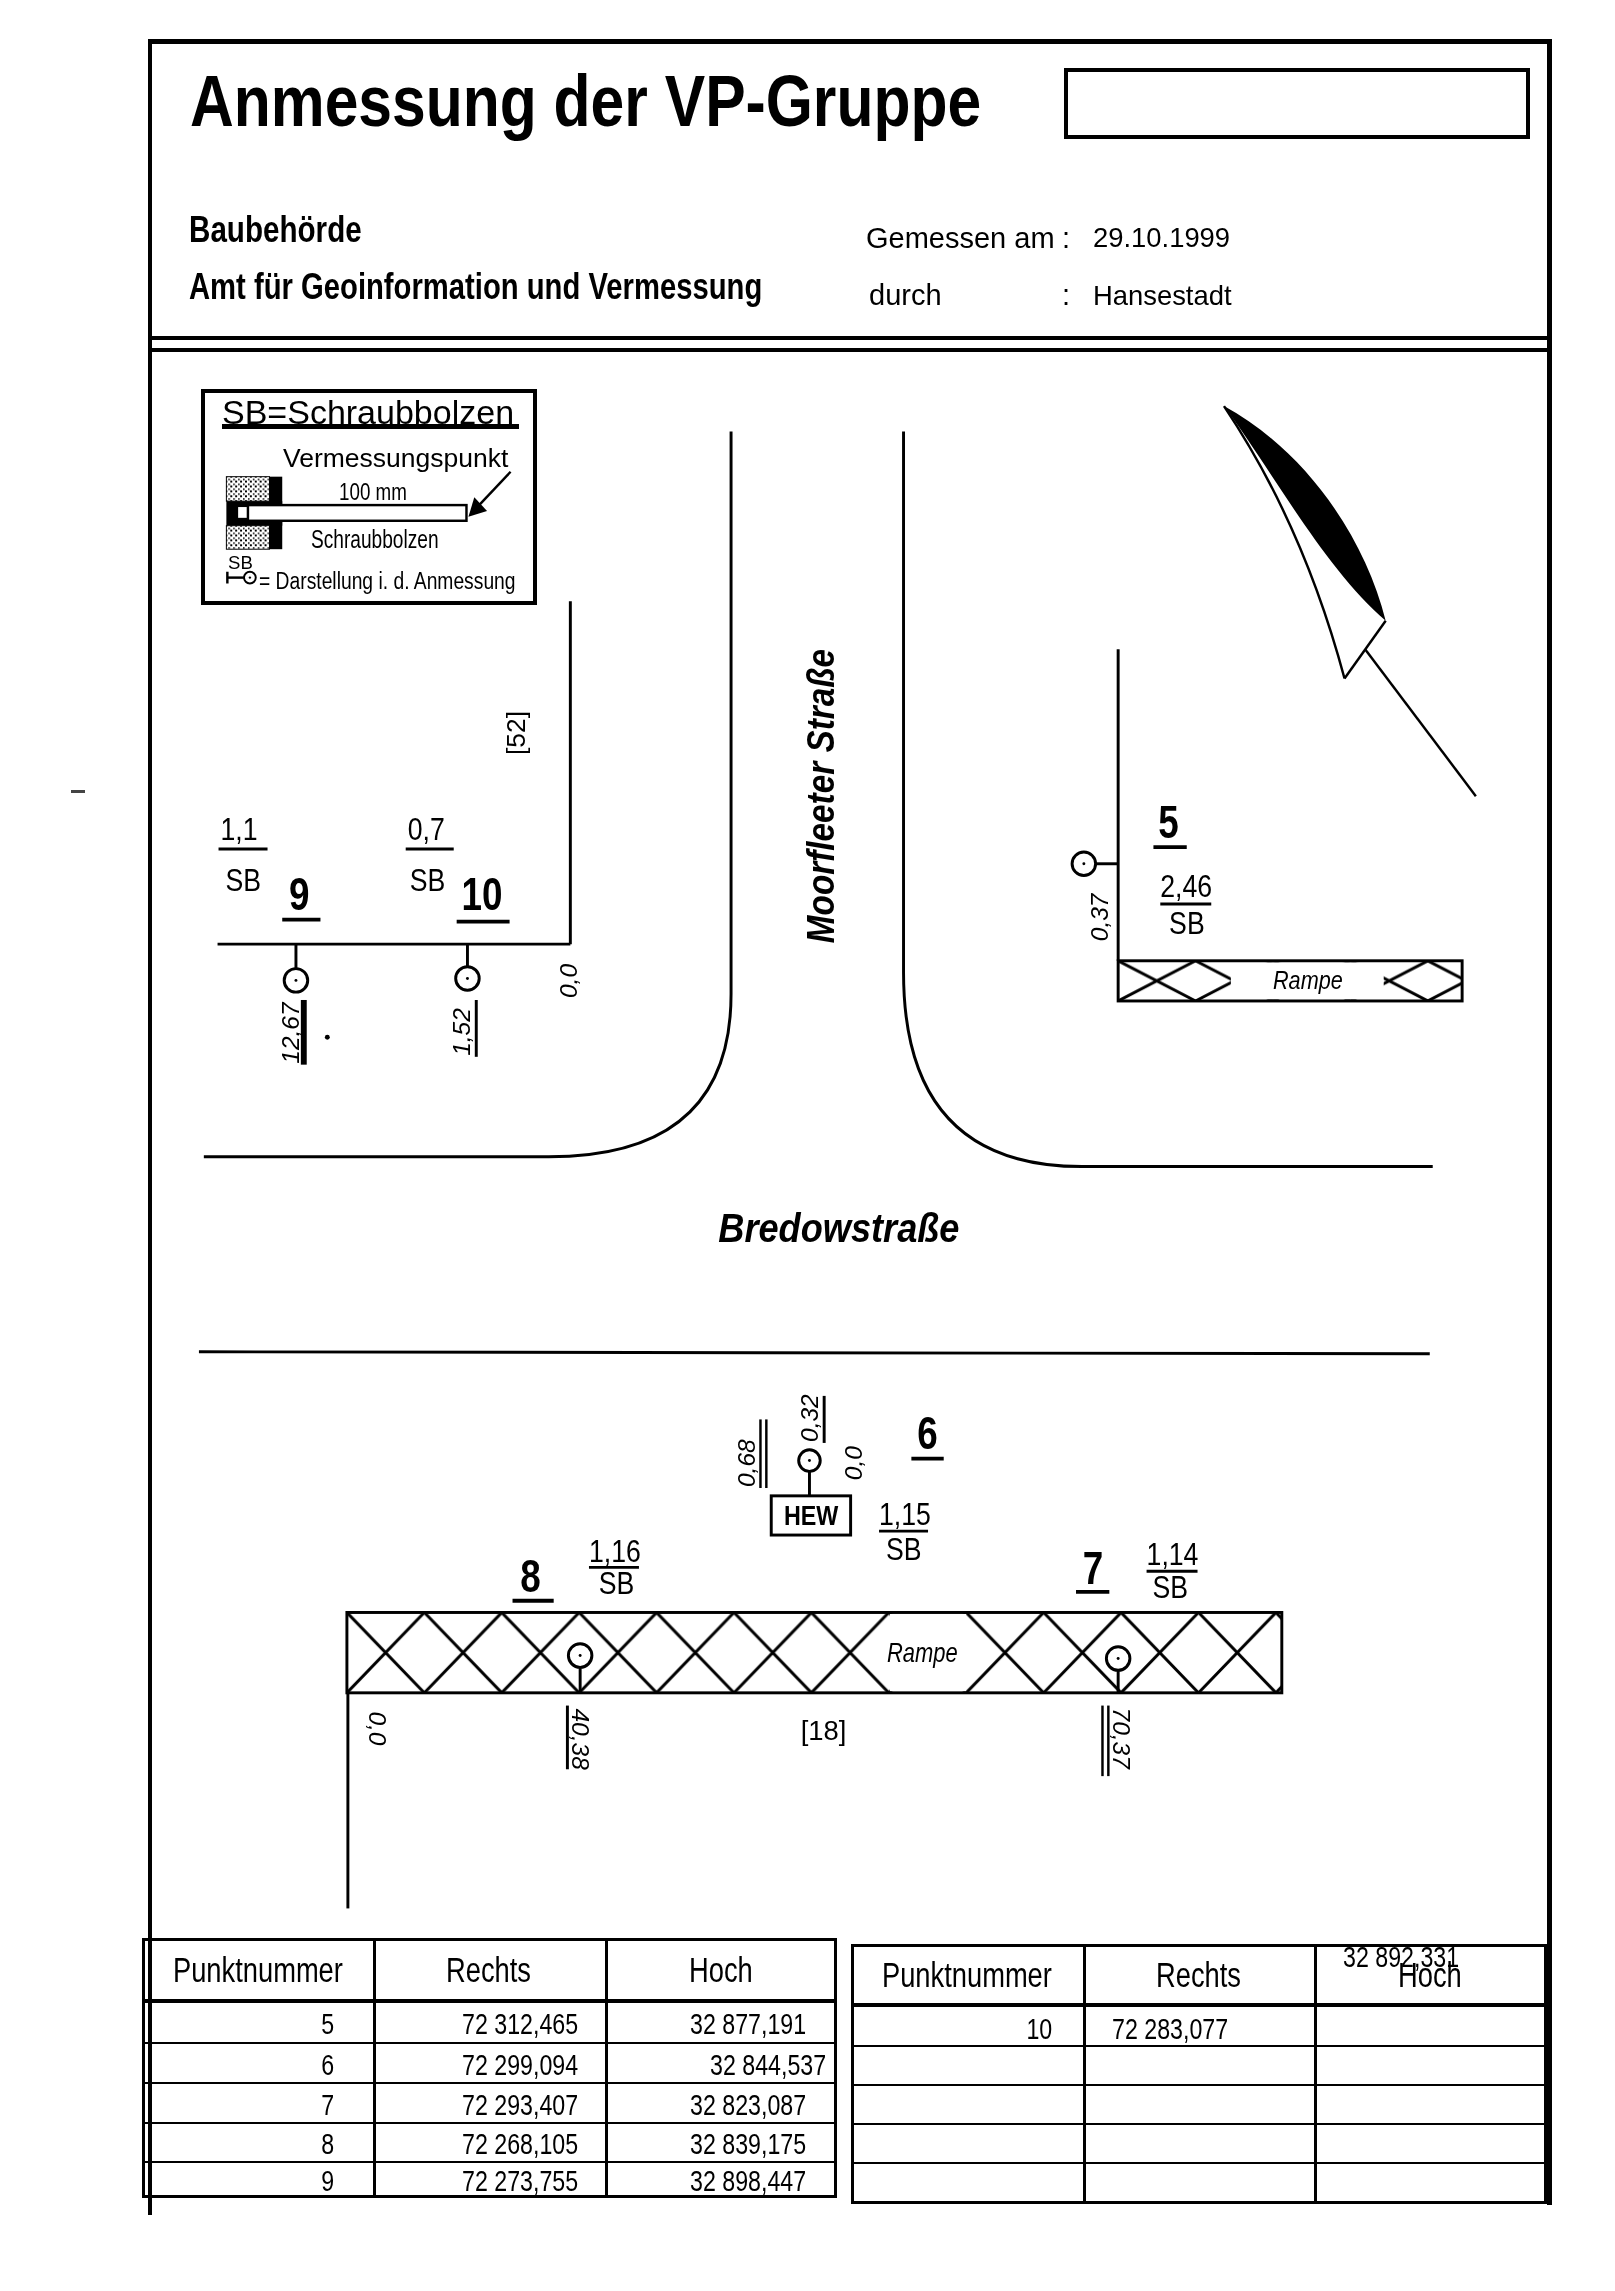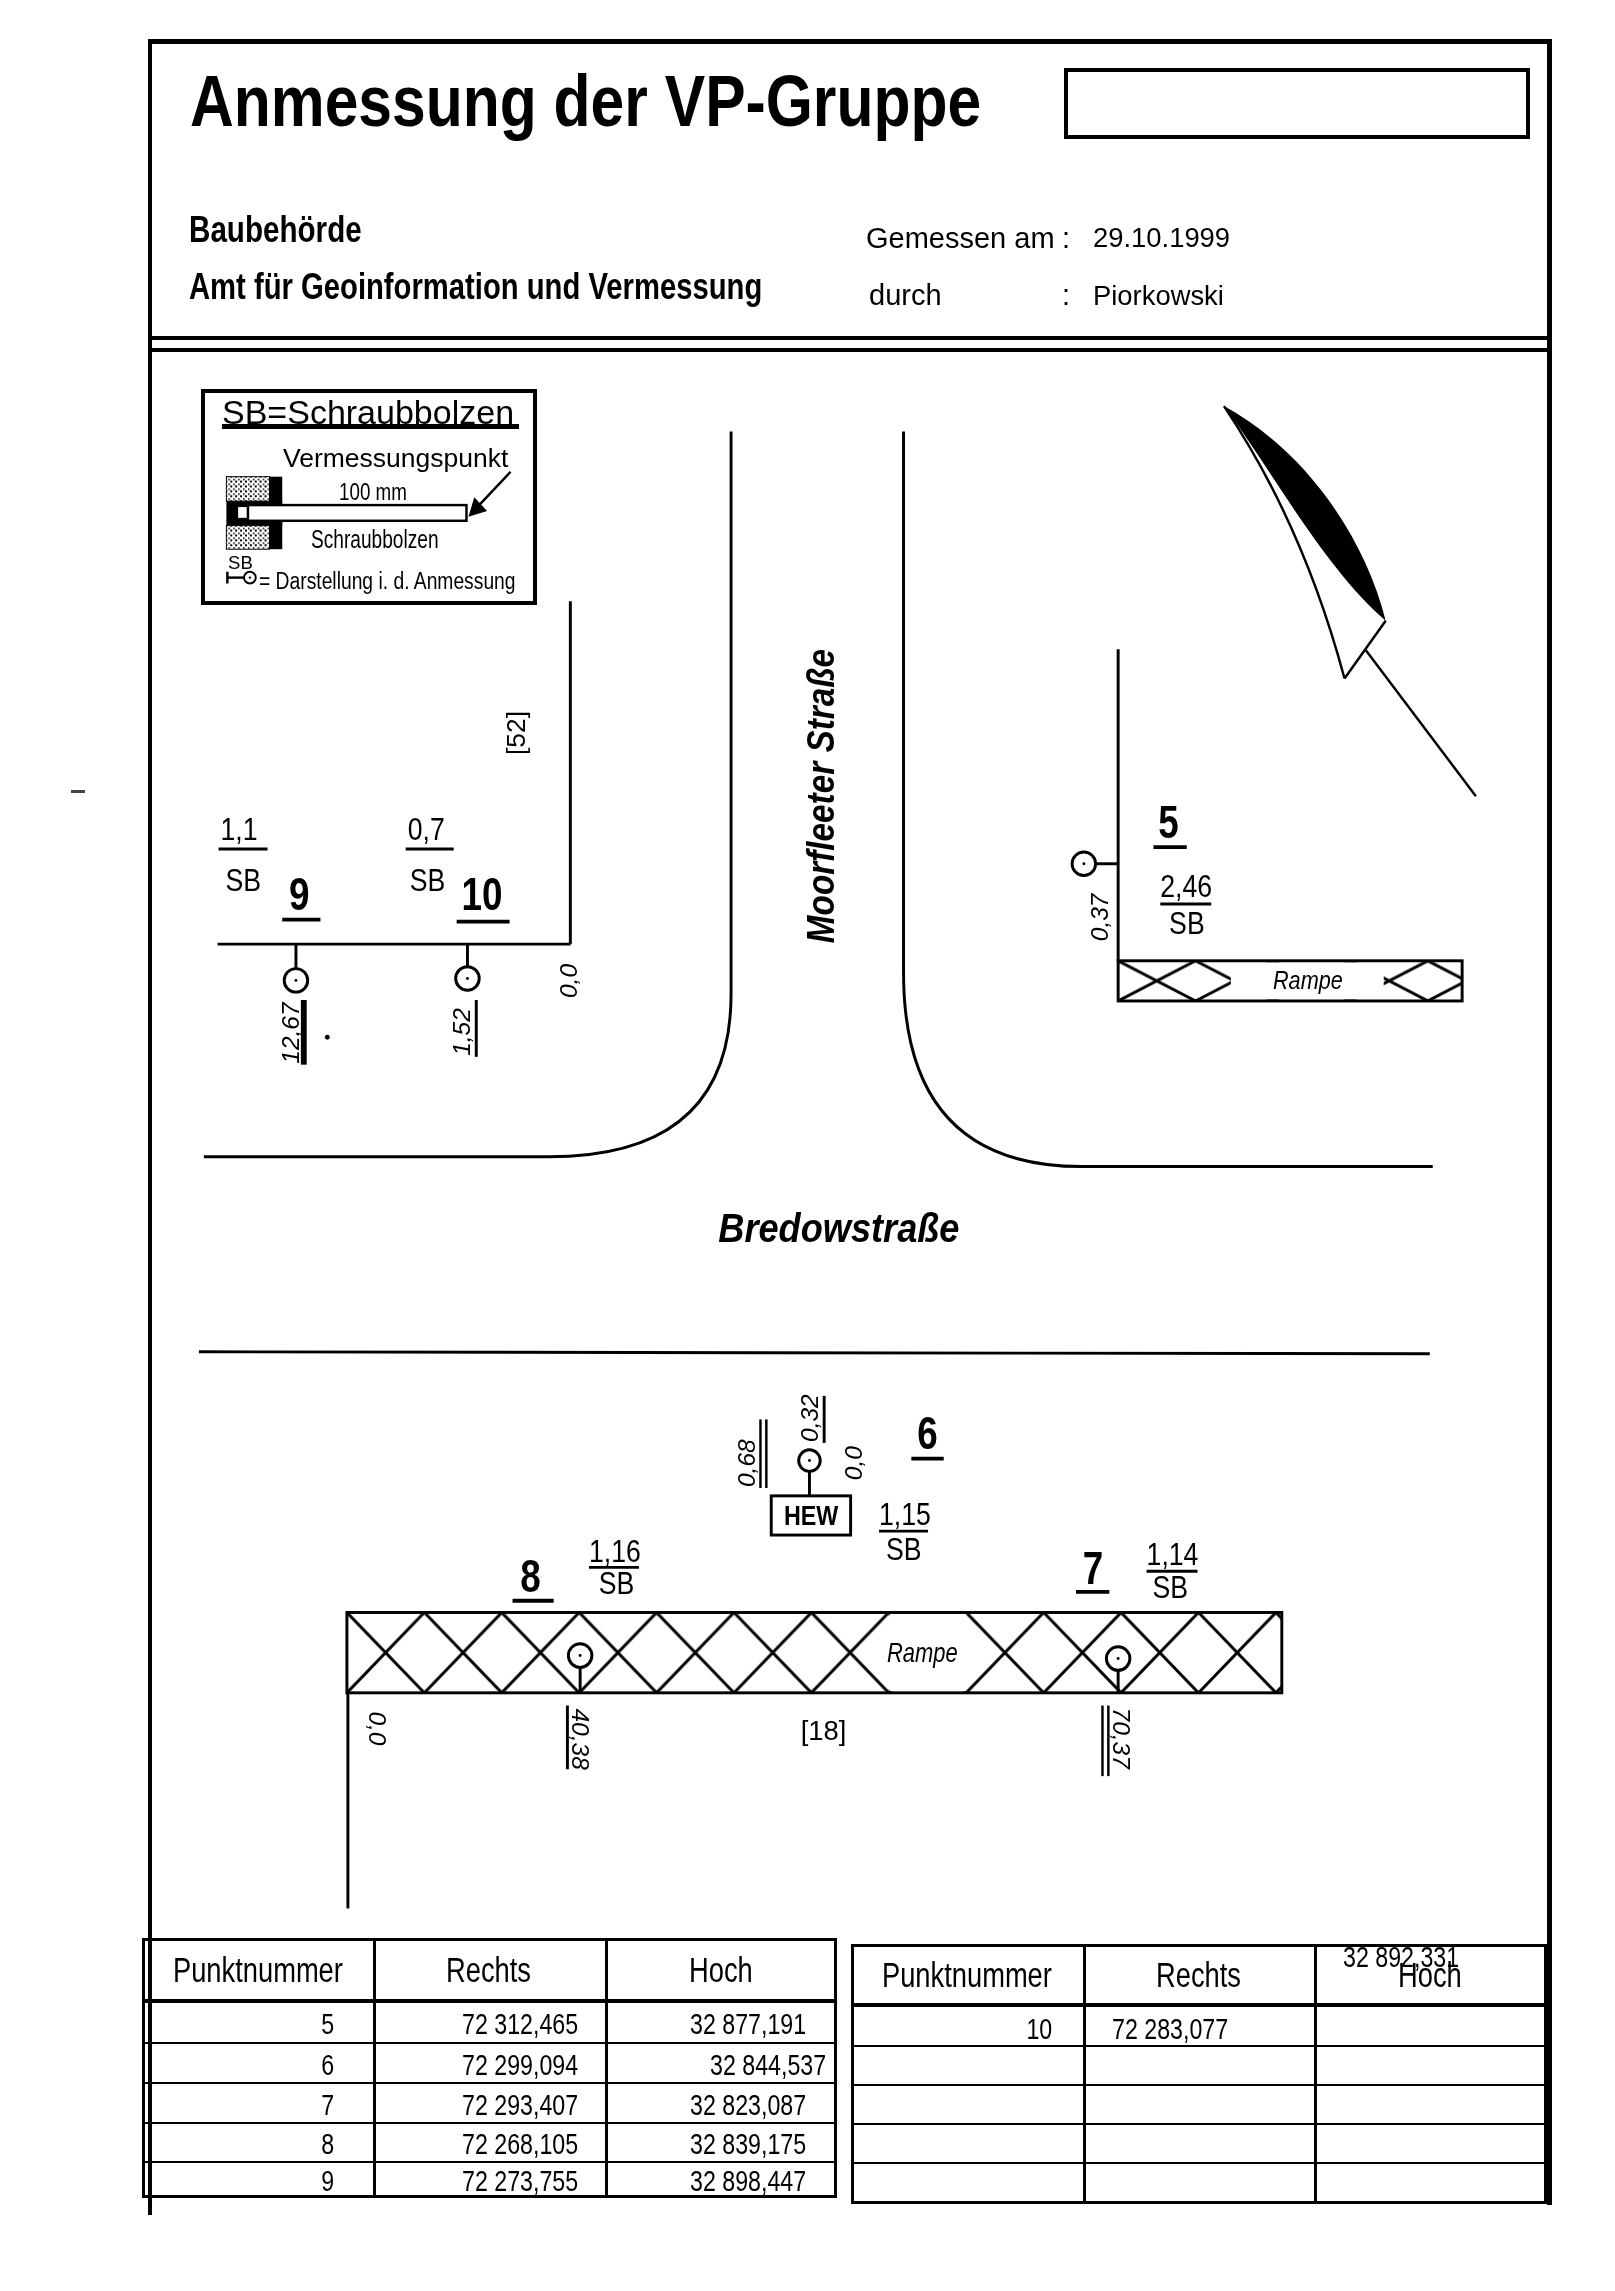--- a/index.html
+++ b/index.html
@@ -20,21 +20,21 @@
   <div class="abs" style="left:190px;top:59px;font-size:73px;font-weight:bold;"><span class="cond" style="transform:scaleX(0.83)">Anmessung der VP-Gruppe</span></div>
   <div class="abs" style="left:1064px;top:68px;width:458px;height:63px;border:4.9px solid #000;"></div>
   <div class="abs" style="left:189px;top:209px;font-size:37px;font-weight:bold;"><span class="cond" style="transform:scaleX(0.80)">Baubehörde</span></div>
   <div class="abs" style="left:189px;top:266px;font-size:37px;font-weight:bold;"><span class="cond" style="transform:scaleX(0.79)">Amt für Geoinformation und Vermessung</span></div>
 
   <div class="abs" style="left:866px;top:222px;font-size:29px;">Gemessen am</div>
   <div class="abs" style="left:1062px;top:222px;font-size:29px;">:</div>
   <div class="abs" style="left:1093px;top:222px;font-size:27.4px;">29.10.1999</div>
   <div class="abs" style="left:869px;top:279px;font-size:29px;">durch</div>
   <div class="abs" style="left:1062px;top:279px;font-size:29px;">:</div>
-  <div class="abs" style="left:1093px;top:280px;font-size:27.4px;">Piorkowski</div>
+  <div class="abs" style="left:1093px;top:280px;font-size:27.4px;">Hansestadt</div>
 
   <div class="abs" style="left:148px;top:336px;width:1404px;height:3.9px;background:#000"></div>
   <div class="abs" style="left:148px;top:348px;width:1404px;height:3.9px;background:#000"></div>
 
   <div class="abs" style="left:71px;top:790px;width:13.7px;height:2.9px;background:#444"></div>
 
   <div class="abs" style="left:201px;top:389px;width:328px;height:208px;border:4.9px solid #000;"></div>
   <div class="abs" style="left:222px;top:393px;font-size:34px;text-align:right;"><span class="cond" style="transform:scaleX(1)">SB=Schraubbolzen</span></div>
   <div class="abs" style="left:222px;top:424px;width:297px;height:4.9px;background:#000;"></div>
   <div class="abs" style="left:283px;top:443px;font-size:26.5px;"><span class="cond" style="transform:scaleX(1)">Vermessungspunkt</span></div>

